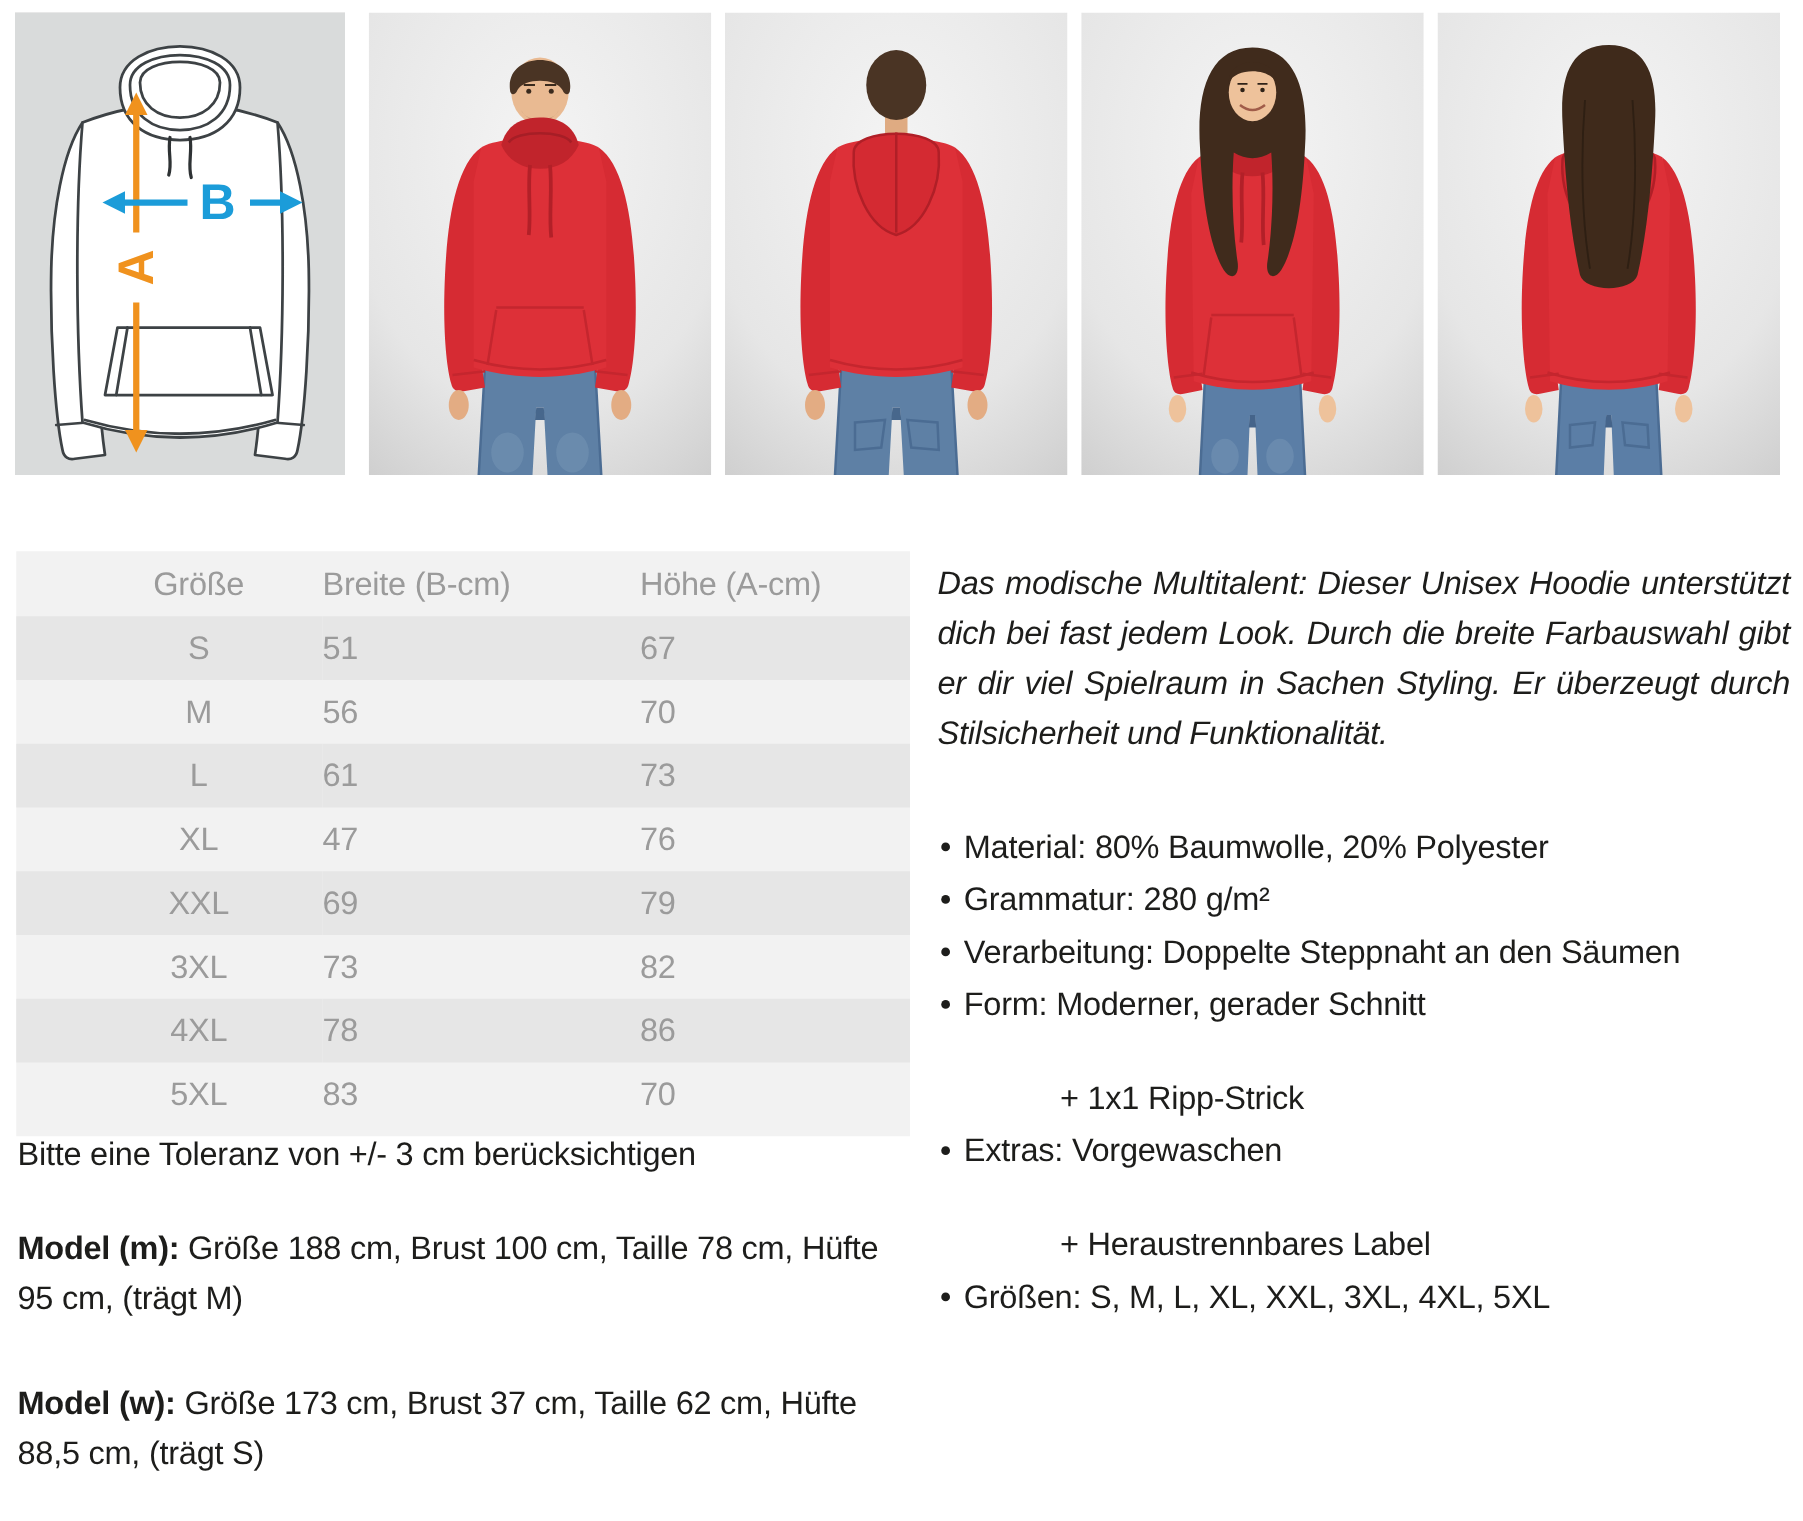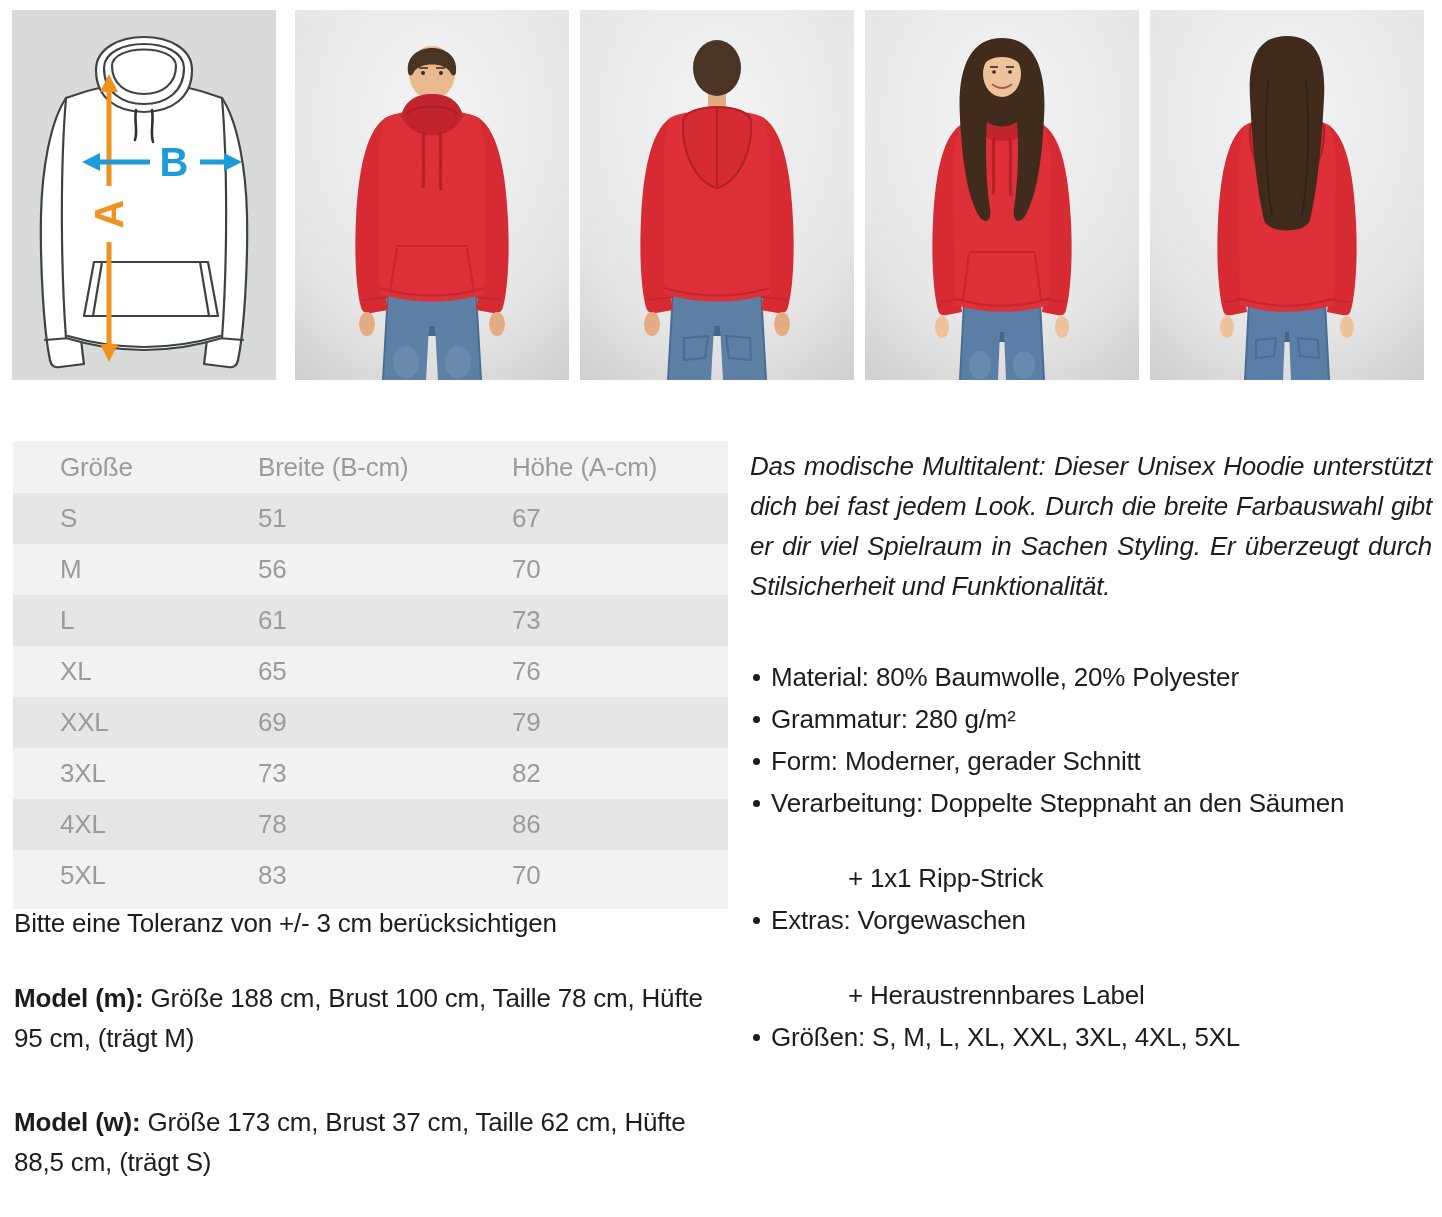--- a/index.html
+++ b/index.html
@@ -16,21 +16,21 @@
 
   
   .size-table-wrap { position:absolute; left:13px; top:441px; width:715px;
                      background:#f2f2f2; padding:0 0 8px 0; }
   table.size-table { width:100%; border-collapse:collapse; font-size:26px;
                      color:#9b9b9b; letter-spacing:-0.2px; }
   .size-table col.c1 { width:245px; } .size-table col.c2 { width:254px; }
   .size-table th, .size-table td { font-weight:400; text-align:left; padding:0; vertical-align:middle; }
   .size-table thead th { height:52px; }
   .size-table tbody td { height:51px; }
-  .size-table th:first-child, .size-table td:first-child { padding-left:47px; }
+  .size-table th:first-child, .size-table td:first-child { padding-left:47px;text-align:center; }
   .size-table tbody tr:nth-child(odd) { background:#e6e6e6; }
 
   
   .notes { position:absolute; left:14px; top:906px; width:714px; font-size:26px; letter-spacing:-0.2px; }
   .notes p { margin:0; }
   .tolerance { line-height:34px; }
   .model-note { margin-top:38px !important; line-height:40px; }
   .model-note.w { margin-top:44px !important; }
   .model-note b { font-weight:700; }
 
@@ -238,21 +238,21 @@
           <td>56</td>
           <td>70</td>
         </tr>
         <tr>
           <td>L</td>
           <td>61</td>
           <td>73</td>
         </tr>
         <tr>
           <td>XL</td>
-          <td>65</td>
+          <td>47</td>
           <td>76</td>
         </tr>
         <tr>
           <td>XXL</td>
           <td>69</td>
           <td>79</td>
         </tr>
         <tr>
           <td>3XL</td>
           <td>73</td>
@@ -284,25 +284,25 @@
       <li>
           <span class="dot"></span>
           <span class="btext">Material: 80% Baumwolle, 20% Polyester</span>
         </li>
       <li>
           <span class="dot"></span>
           <span class="btext">Grammatur: 280 g/m²</span>
         </li>
       <li>
           <span class="dot"></span>
+          <span class="btext">Verarbeitung: Doppelte Steppnaht an den Säumen</span>
+        </li>
+      <li>
+          <span class="dot"></span>
           <span class="btext">Form: Moderner, gerader Schnitt</span>
-        </li>
-      <li>
-          <span class="dot"></span>
-          <span class="btext">Verarbeitung: Doppelte Steppnaht an den Säumen</span>
         </li>
       <li class="sub">
           <span class="btext">+ 1x1 Ripp-Strick</span>
         </li>
       <li>
           <span class="dot"></span>
           <span class="btext">Extras: Vorgewaschen</span>
         </li>
       <li class="sub">
           <span class="btext">+ Heraustrennbares Label</span>

